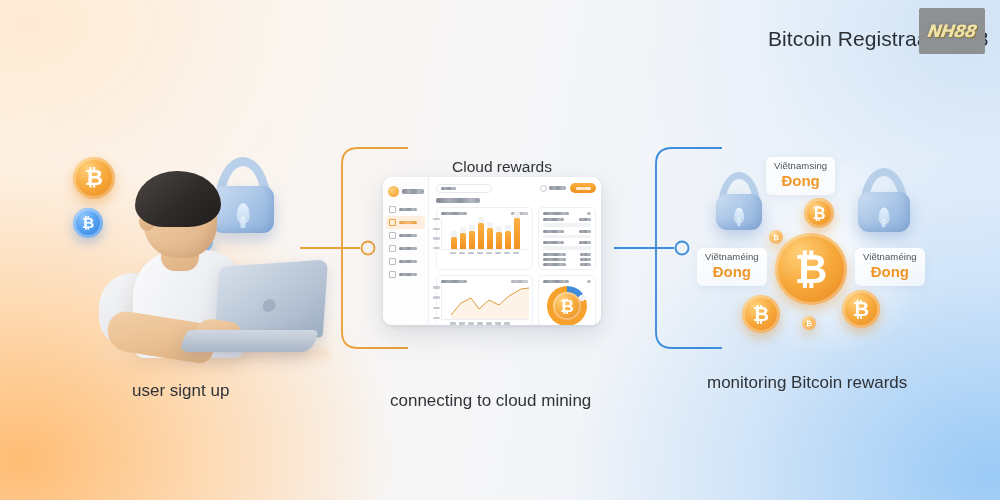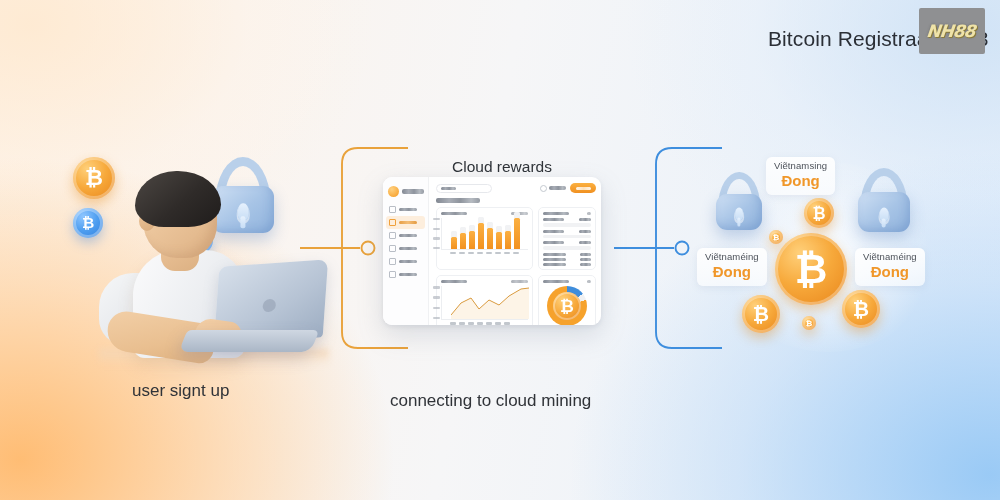--- a/index.html
+++ b/index.html
@@ -549,14 +549,15 @@
       <div class="l2">Đong</div>
     </div>
     <div class="rlabel" style="left:855px;top:248px;">
       <div class="l1">Viẽtnaméing</div>
       <div class="l2">Đong</div>
     </div>
   </div>
 
   <div class="caption" id="cap1">user signt up</div>
   <div class="caption" id="cap2">connecting to cloud mining</div>
+  <div class="caption" id="cap3">monitoring Bitcoin rewards</div>
 
 </div>
 
 </body></html>

